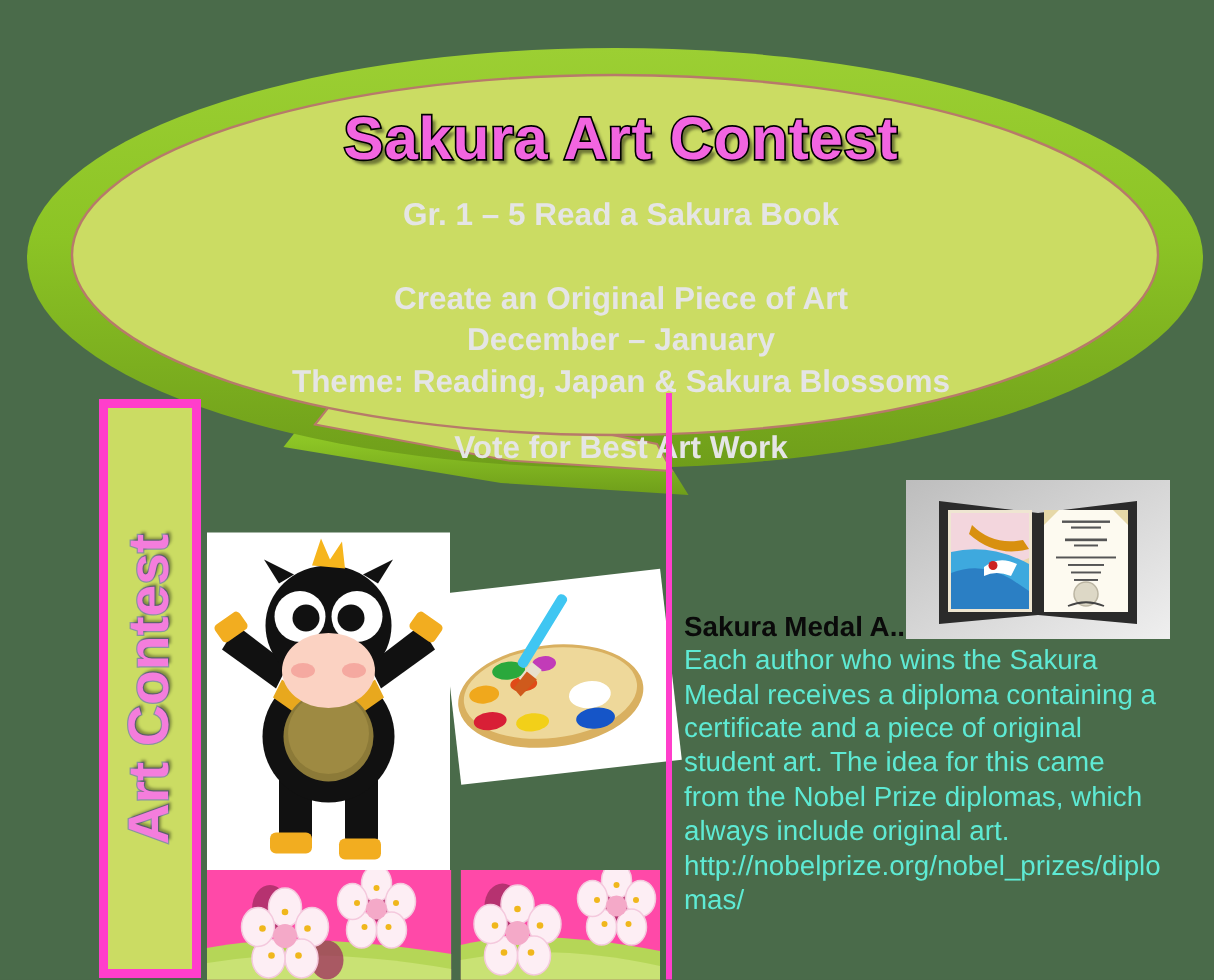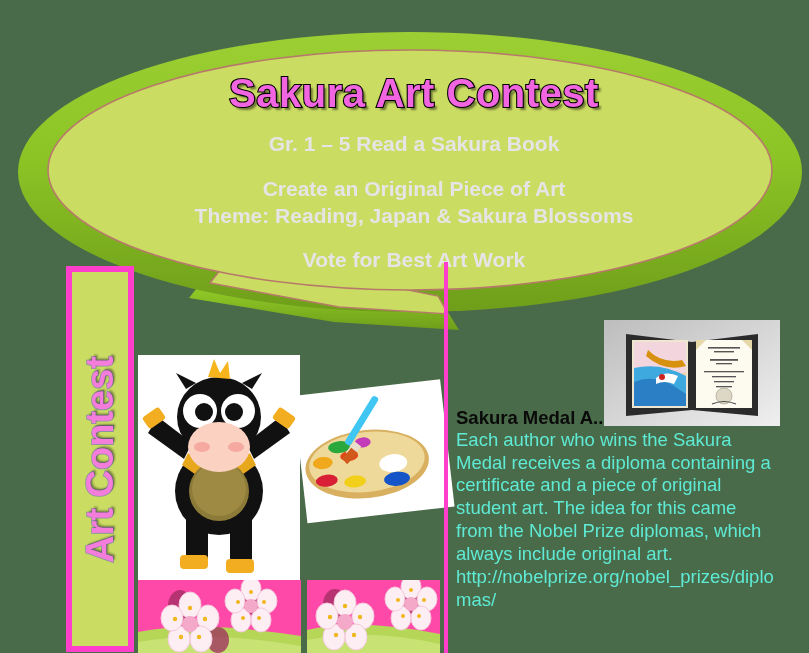--- a/index.html
+++ b/index.html
@@ -24,21 +24,21 @@
     letter-spacing:.5px;line-height:1.05;
     -webkit-text-stroke:2.2px #000;
     paint-order:stroke fill;
     text-shadow:3px 3px 2px rgba(0,0,0,.45);
     margin:0 0 16px 0;
   }
   .line{
     font-size:21px;font-weight:bold;color:#e5e5e5;
     line-height:1.32;margin:0;white-space:nowrap;
   }
-  .gap-a{margin-top:17px;}
+  .gap-a{margin-top:28px;}
   .gap-b{margin-top:0;}
   .gap-c{margin-top:16px;}
 
   
   .vbanner{
     position:absolute;left:66px;top:254px;width:68px;height:386px;
     border:6px solid #ff3ecb;
     background:#cbdc63;
     box-sizing:border-box;
     z-index:8;
@@ -122,20 +122,21 @@
       <g>
         <path d="M 196 253 L 214 230 L 300 241 L 424 266 L 434 284 L 325 277 Z" fill="#cbdc63" stroke="#b77a6a" stroke-width="1.4"></path>
         <ellipse cx="396" cy="140" rx="362" ry="120" fill="#cbdc63" stroke="#b77a6a" stroke-width="1.6"></ellipse>
       </g>
     </svg>
 
     <div class="bubble-text">
       <div class="title">Sakura Art Contest</div>
       <p class="line">Gr. 1 – 5 Read a Sakura Book</p>
       <p class="line gap-a">Create an Original Piece of Art</p>
+      <p class="line">December – January</p>
       <p class="line gap-b">Theme:  Reading, Japan &amp; Sakura Blossoms</p>
       <p class="line gap-c">Vote for Best Art Work</p>
     </div>
   </div>
 
   <div class="cow-panel">
     <svg class="panel-svg" width="162" height="228" viewBox="0 0 162 228">
 
       <path d="M54 88 L20 62 L10 78 L46 104 Z" fill="#111"></path>
       <path d="M108 88 L142 62 L152 78 L116 104 Z" fill="#111"></path>

